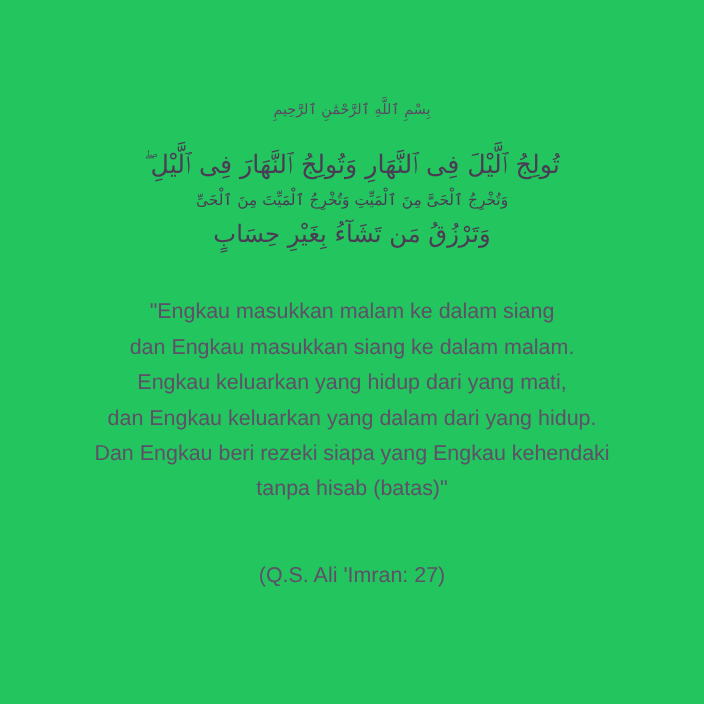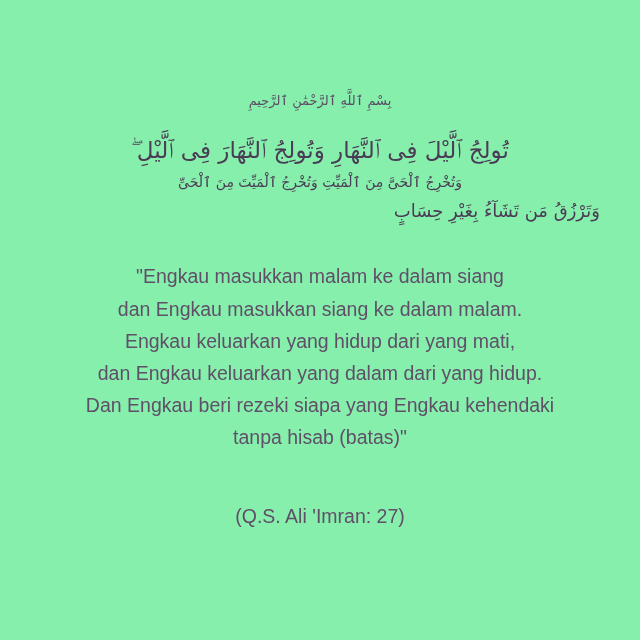--- a/index.html
+++ b/index.html
@@ -13,21 +13,21 @@
     font-family: "Liberation Sans", sans-serif;
     overflow: hidden;
   }
   .page {
     width: 640px;
     height: 640px;
     box-sizing: border-box;
     display: flex;
     flex-direction: column;
     align-items: center;
-    background: #86efac;
+    background: #22c55e;
   }
   .basmala {
     margin-top: 92px;
     font-family: "DejaVu Sans", sans-serif;
     font-size: 13px;
     color: #5b4a63;
     direction: rtl;
     text-align: center;
     letter-spacing: 0.5px;
     line-height: 1.4;
@@ -42,22 +42,21 @@
   }
   .arabic-line {
     font-size: 23px;
     line-height: 1.75;
     white-space: nowrap;
   }
   .arabic-line.l2 {
     font-size: 14px;
   }
   .arabic-line.l3 {
-    font-size: 18px;
-    text-align: right;
+    font-size: 22px;
   }
   .translation {
     margin-top: 34px;
     width: 580px;
     text-align: center;
     color: #5f4f68;
     font-size: 19.5px;
     line-height: 1.65;
     font-family: "Liberation Sans", sans-serif;
   }

